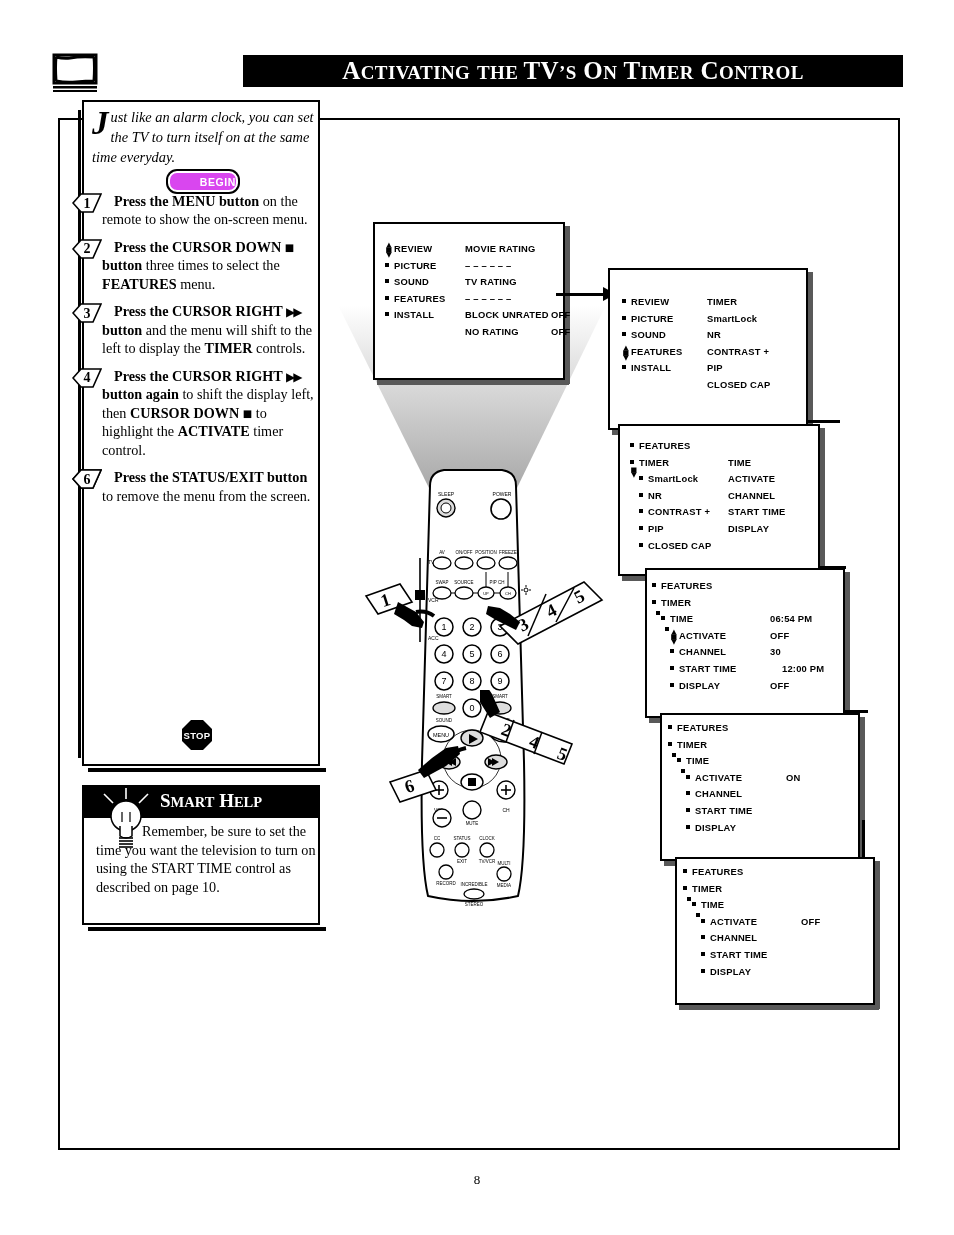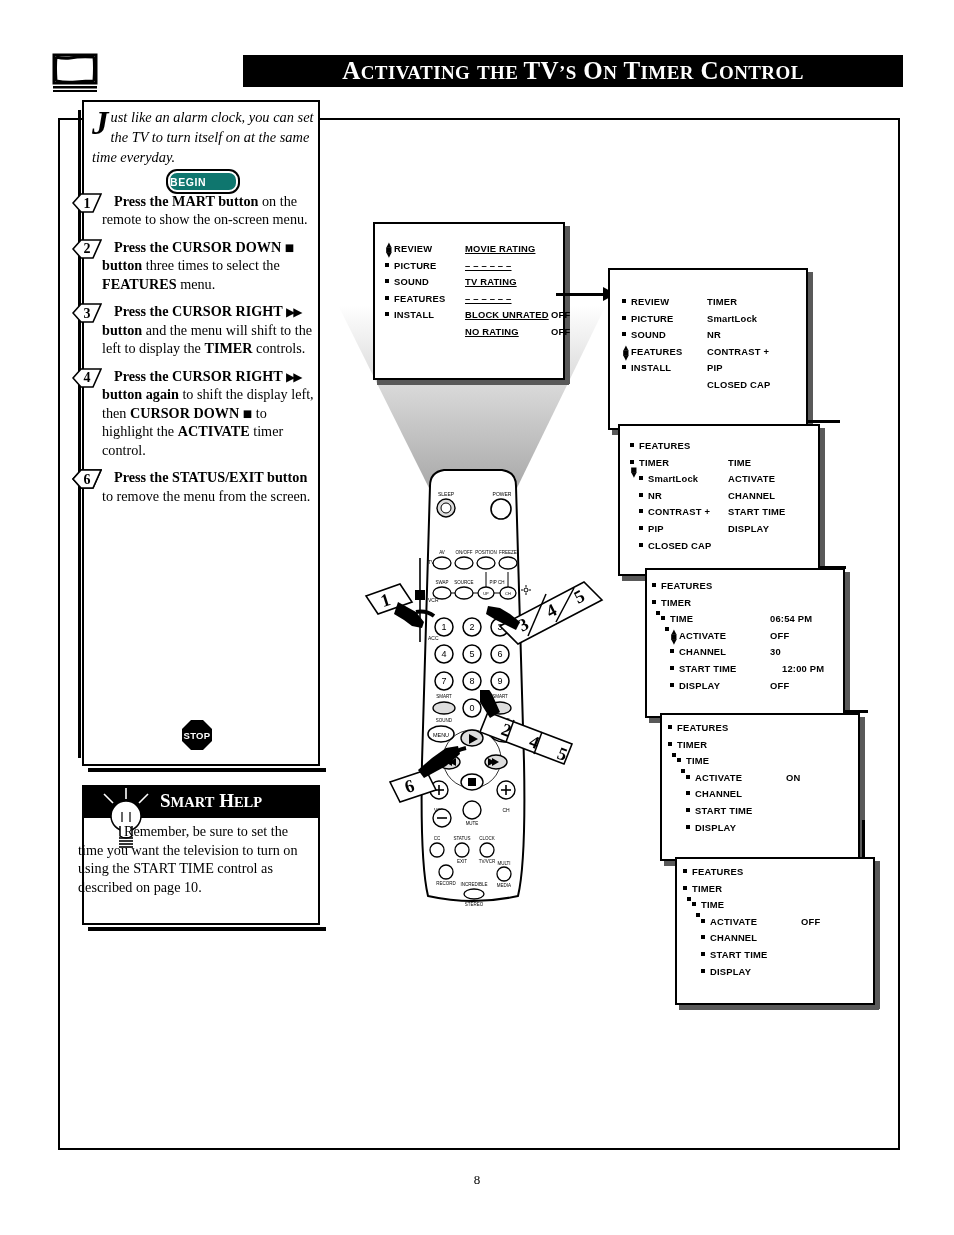--- a/index.html
+++ b/index.html
@@ -38,22 +38,22 @@
   }
   #intro-text{
     left:92px;top:108px;width:222px;
     font-style:italic;font-size:14.4px;line-height:1.38;
   }
   #intro-text .dropcap{
     float:left;font-size:33px;font-style:italic;font-weight:bold;
     line-height:.82;padding-right:2px;padding-top:2px;
   }
   #begin-badge{
-    left:168px;top:171px;width:66px;height:17px;background:#0f766e;
-    border-radius:9px;display:flex;align-items:center;justify-content:flex-start;
+    left:168px;top:171px;width:66px;height:17px;background:#d946ef;
+    border-radius:9px;display:flex;align-items:center;justify-content:flex-end;
     border:2px solid #fff;box-shadow:0 0 0 2px #000;
   }
   #begin-badge span{color:#fff;font-family:"Liberation Sans",sans-serif;
     font-weight:bold;font-size:10.5px;letter-spacing:.6px;}
 
   #steps{left:72px;top:192px;width:248px;}
   .step{position:relative;padding-left:30px;margin-bottom:9px;}
   .step .marker{
     position:absolute;left:0;top:1px;width:30px;height:21px;
   }
@@ -89,21 +89,21 @@
   #smarthelp-bar{
     left:84px;top:787px;width:234px;height:31px;background:#000;
   }
   #smarthelp-title{
     left:160px;top:790px;color:#fff;font-family:"Liberation Serif",serif;
     font-weight:bold;font-size:19px;
   }
   #smarthelp-title .sc2{font-size:14.5px;}
   #bulb{left:96px;top:786px;width:62px;height:66px;}
   #smarthelp-text{
-    left:78px;top:822px;width:226px;font-size:14.2px;line-height:1.32;
+    left:96px;top:822px;width:226px;font-size:14.2px;line-height:1.32;
   }
   #smarthelp-text .ind{display:inline-block;width:46px;}
 
   
   .tvscreen{background:#fff;border:2px solid #000;box-sizing:border-box;}
   .menu-rows{
     position:absolute;font-family:"Liberation Sans",sans-serif;
     font-weight:bold;font-size:9.4px;letter-spacing:.2px;color:#000;
   }
   .menu-rows .row{display:flex;align-items:flex-start;height:16.6px;}
@@ -170,21 +170,21 @@
 
 <div class="abs" id="begin-badge">
   <span>BEGIN</span>
 </div>
 
 <div class="abs" id="steps">
     <div class="step">
       <span class="marker"><svg width="30" height="21" viewBox="0 0 30 21">
           <polygon points="1,10 9,1 29,1 21,19 9,19" fill="#fff" stroke="#000" stroke-width="1.6"></polygon>
         </svg><span class="num">1</span></span>
-      <div class="step-text"><b>Press the MART button</b> on the remote to show the on-screen menu.</div>
+      <div class="step-text"><b>Press the MENU button</b> on the remote to show the on-screen menu.</div>
     </div>
     <div class="step">
       <span class="marker"><svg width="30" height="21" viewBox="0 0 30 21">
           <polygon points="1,10 9,1 29,1 21,19 9,19" fill="#fff" stroke="#000" stroke-width="1.6"></polygon>
         </svg><span class="num">2</span></span>
       <div class="step-text"><b>Press the CURSOR DOWN <span class="sq">■</span> button</b> three times to select the <b>FEATURES</b> menu.</div>
     </div>
     <div class="step">
       <span class="marker"><svg width="30" height="21" viewBox="0 0 30 21">
           <polygon points="1,10 9,1 29,1 21,19 9,19" fill="#fff" stroke="#000" stroke-width="1.6"></polygon>
@@ -277,21 +277,21 @@
     </div>
     <div class="row">
       <span class="bullet" style="margin-left:0px"><i></i></span>
       <span class="lbl">FEATURES</span>
     </div>
     <div class="row">
       <span class="bullet" style="margin-left:0px"><i></i></span>
       <span class="lbl">INSTALL</span>
     </div>
   </div>
-<div class="abs menu-rows" id="scr1-right" style="left:465px;top:243px;width:100px;text-decoration:underline;">
+<div class="abs menu-rows" id="scr1-right" style="left:465px;top:243px;width:100px;">
     <div class="row">
       <span class="lbl">MOVIE RATING</span>
     </div>
     <div class="row">
       <span class="lbl">– – – – – –</span>
     </div>
     <div class="row">
       <span class="lbl">TV RATING</span>
     </div>
     <div class="row">

